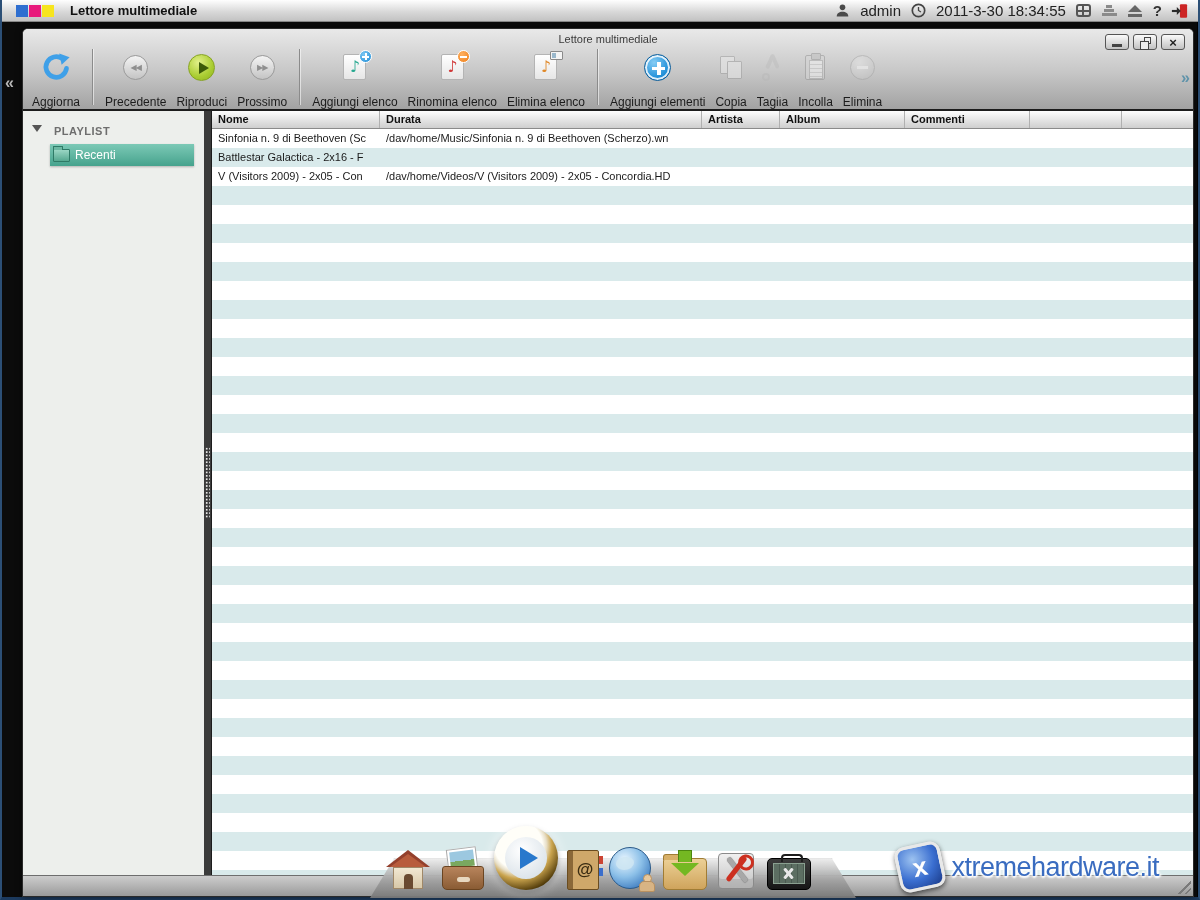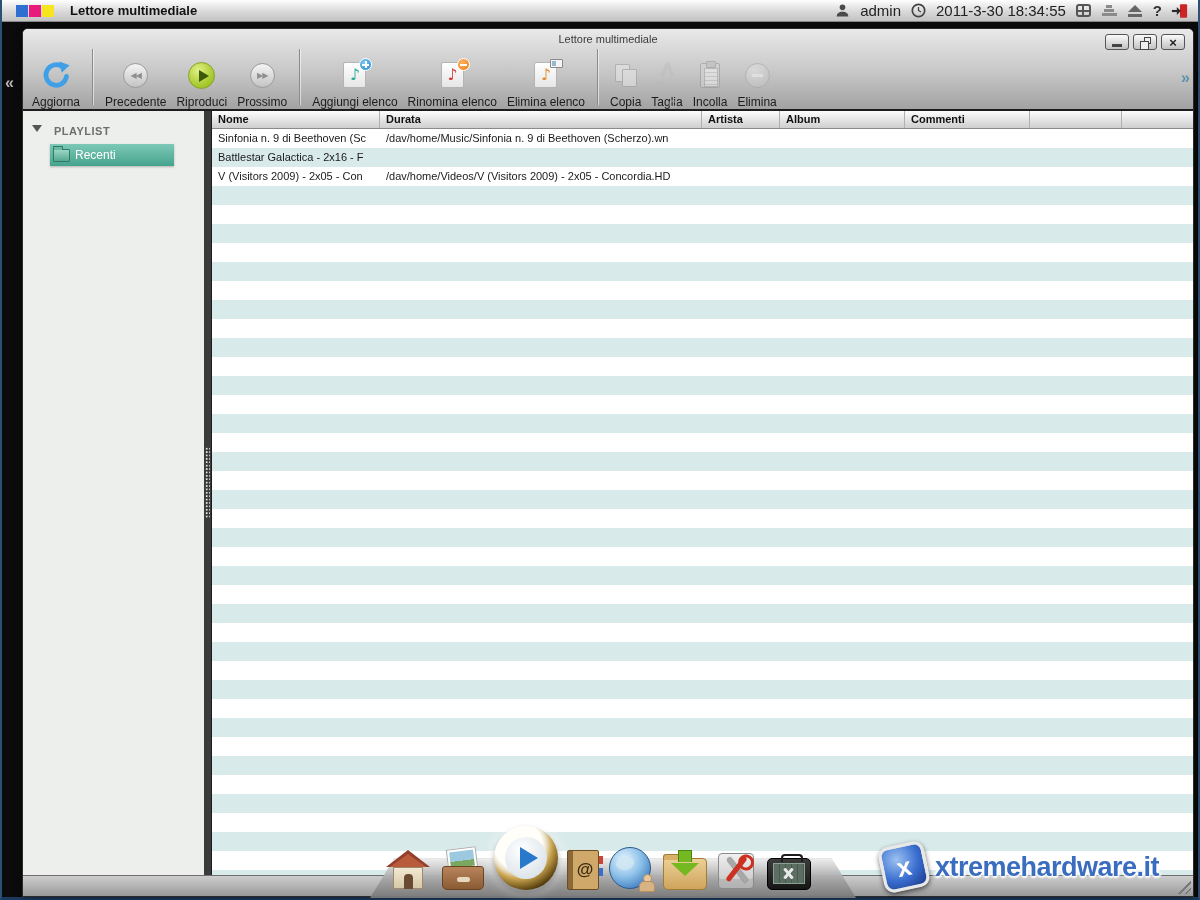--- a/index.html
+++ b/index.html
@@ -53,21 +53,21 @@
     background:linear-gradient(#fafafa,#c2c2c2); display:flex; align-items:center; justify-content:center;
     position:relative; cursor:pointer; }
   .wc-min i { display:block; width:10px; height:2.5px; background:#444; margin-top:7px; }
   .wc-rest i { display:block; width:7px; height:7px; border:1.5px solid #444; background:#eee; position:relative; left:2px; top:-2px; }
   .wc-rest i::after { content:""; position:absolute; left:-5px; top:3px; width:7px; height:7px; border:1.5px solid #444; background:#eee; }
   .wc-close { font-size:13px; font-weight:bold; color:#222; line-height:1; }
 
   .tb-row { position:absolute; left:4px; top:18px; right:18px; height:62px; display:flex; align-items:stretch; }
   .tb-btn { display:flex; flex-direction:column; align-items:center; justify-content:flex-end;
     padding:0 5px; cursor:pointer; }
-  .tb-btn .lab { font-size:12px; color:#1c1c1c; white-space:nowrap; margin-top:3px; }
+  .tb-btn .lab { font-size:12px; color:#1c1c1c; white-space:nowrap; margin-top:11px; }
   .tb-btn .ico { display:flex; align-items:center; justify-content:center; height:34px; }
   .tb-sep { width:1px; background:#8b8b8b; box-shadow:1px 0 0 rgba(255,255,255,.55); margin:2px 7px 4px 7px; }
   .scroll-right { position:absolute; right:3px; top:40px; color:#5f93aa; font-size:16px; font-weight:bold; cursor:pointer; }
 
   
   .ic-player { width:28px; height:26px; border-radius:7px; border:1px solid #0a4a7c;
     background:linear-gradient(#59bdf0,#1b74b8); box-shadow:inset 0 1px 0 rgba(255,255,255,.6); position:relative; }
   .ic-player::after { content:""; position:absolute; left:10px; top:7px; width:0; height:0;
     border-left:10px solid #fff; border-top:6px solid transparent; border-bottom:6px solid transparent; }
   .ic-circ { width:25px; height:25px; border-radius:50%; border:1px solid #9a9a9a;
@@ -114,21 +114,21 @@
   .ic-min-circ { width:25px; height:25px; border-radius:50%; border:1px solid #a0a0a0;
     background:radial-gradient(circle at 36% 30%,#e9e9e9,#bcbcbc); position:relative; }
   .ic-min-circ::after { content:""; position:absolute; left:6px; top:10.5px; width:11px; height:3px; background:#fafafa; }
 
   
   .content { position:absolute; left:0; top:82px; right:0; bottom:21px; display:flex; }
   .sidebar { width:181px; background:#edefec; position:relative; }
   .pl-header { display:flex; align-items:flex-start; gap:12px; margin:14px 0 0 9px; cursor:pointer; }
   .pl-arrow { width:0; height:0; border-left:5px solid transparent; border-right:5px solid transparent; border-top:7px solid #555; }
   .pl-title { font-size:11px; font-weight:bold; color:#6e6e6e; letter-spacing:.5px; }
-  .pl-item { position:relative; margin:7px 0 0 27px; width:124px; height:22px; display:flex; align-items:center; cursor:pointer; }
+  .pl-item { position:relative; margin:7px 0 0 27px; width:144px; height:22px; display:flex; align-items:center; cursor:pointer; }
   .pl-item.selected { background:linear-gradient(#7cc9b6,#46a38d); box-shadow:0 1px 2px rgba(0,0,0,.25); }
   .folder-ic { width:17px; height:13px; margin:0 5px 0 3px; position:relative;
     background:linear-gradient(#9ad6c4,#55a890); border:1px solid #2e7a66; border-radius:1px; }
   .folder-ic::before { content:""; position:absolute; left:-1px; top:-4px; width:8px; height:3px;
     background:#6cb8a2; border:1px solid #2e7a66; border-bottom:none; border-radius:1px 1px 0 0; }
   .pl-item .lab { color:#fff; font-size:12px; }
 
   .splitter { width:7px; background:#3b3b3b; position:relative; cursor:col-resize; }
   .splitter .grip { position:absolute; left:1px; top:44%; width:5px; height:72px;
     background-image:radial-gradient(#e8e8e8 1px, transparent 1.2px); background-size:3.4px 3.4px; }
@@ -232,21 +232,21 @@
   .d-tool .x1,.d-tool .x2 { position:absolute; left:22px; top:15px; width:3px; height:13px; background:#e8e8e8; border-radius:1px; }
   .d-tool .x1 { transform:rotate(40deg);} .d-tool .x2 { transform:rotate(-40deg);}
 
   
   .watermark { position:absolute; right:38px; top:822px; z-index:40; display:flex; align-items:center; gap:8px; }
   .wm-badge { width:46px; height:46px; border-radius:10px; transform:rotate(-12deg);
     background:radial-gradient(circle at 35% 28%, #9cc2f0, #3a6ed0 55%, #1a3a88);
     border:3px solid #e8e8e8; box-shadow:0 2px 5px rgba(0,0,0,.6);
     display:flex; align-items:center; justify-content:center;
     color:#fff; font-size:26px; font-weight:bold; line-height:1; }
-  .wm-text { font-size:27px; font-weight:bold; color:#3a6cc0; letter-spacing:-.5px;
+  .wm-text { font-size:27px; font-weight:normal; color:#3a6cc0; letter-spacing:-.5px;
     text-shadow:-2px 0 2px #fff, 2px 0 2px #fff, 0 -2px 2px #fff, 0 2px 2px #fff, 1px 1px 2px #fff;text-align:right; }
 </style>
 </head>
 <body>
 
 <div class="screen">
 
   <div class="topbar">
     <div class="logo">
       <span class="sq sq1"></span>
@@ -372,20 +372,26 @@
                 <span class="ic-note note-del">
                   <span class="gl">♪</span>
                   <span class="badge-rect"></span>
                 </span>
               </span>
             <span class="lab">Elimina elenco</span>
           </div>
 
           <div class="tb-sep"></div>
 
+          <div class="tb-btn">
+            <span class="ico">
+                <span class="ic-add-circ"></span>
+              </span>
+            <span class="lab">Aggiungi elementi</span>
+          </div>
 
           <div class="tb-btn">
             <span class="ico">
                 <span class="ic-copy dis"></span>
               </span>
             <span class="lab">Copia</span>
           </div>
 
           <div class="tb-btn">
             <span class="ico">

